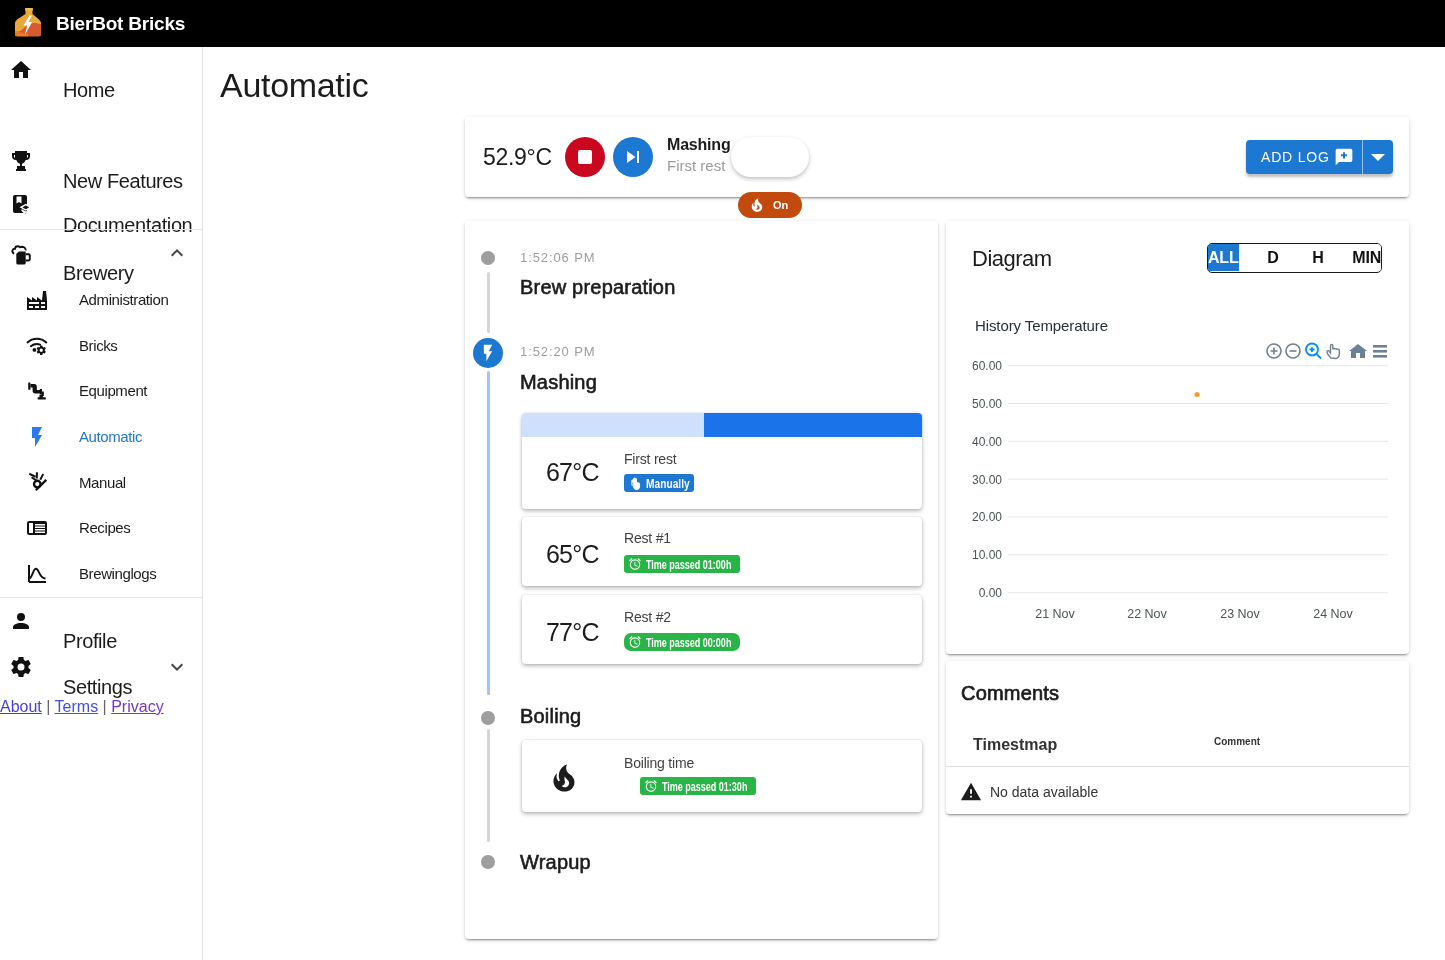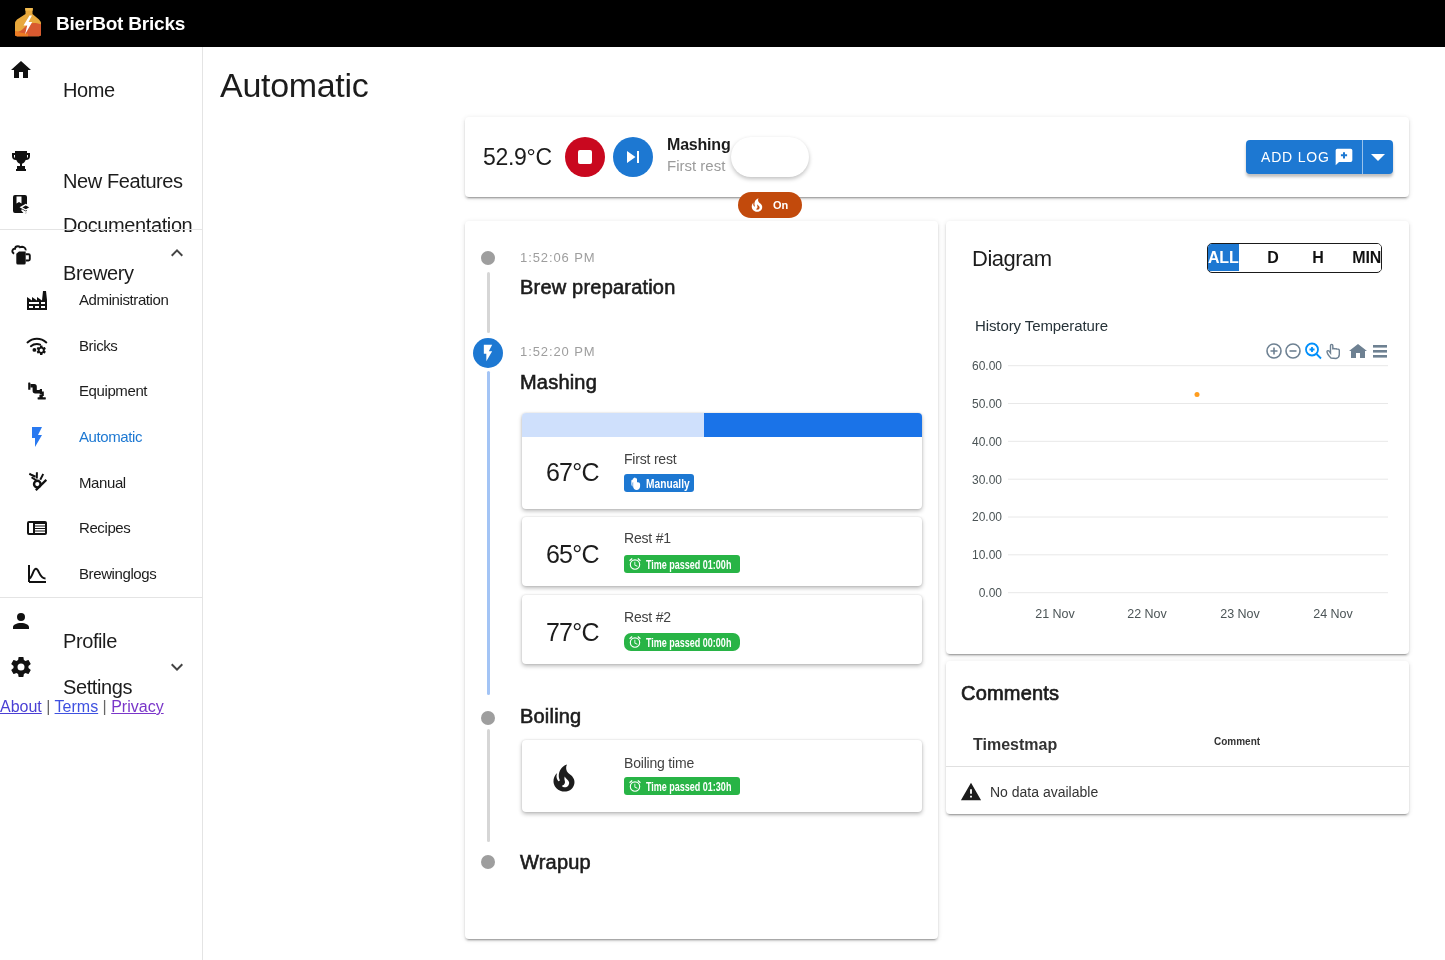--- a/index.html
+++ b/index.html
@@ -280,21 +280,21 @@
 
     <div class="tdot" style="top:490px"></div>
     <div class="tline" style="top:508px; height:113px;"></div>
     <div class="thead" style="top:484px">Boiling</div>
 
     <div class="step" style="top:519px; height:72px;">
       <svg style="position:absolute;left:24px;top:20px" width="36" height="36" viewBox="0 0 24 24">
           <path fill="#1c1c1c" d="M17.66,11.2C17.43,10.9 17.15,10.64 16.89,10.38C16.22,9.78 15.46,9.35 14.82,8.72C13.33,7.26 13,4.85 13.95,3C13,3.23 12.17,3.75 11.46,4.32C8.87,6.4 7.85,10.07 9.07,13.22C9.11,13.32 9.15,13.42 9.15,13.55C9.15,13.77 9,13.97 8.8,14.05C8.57,14.15 8.33,14.09 8.14,13.93C8.08,13.88 8.04,13.83 8,13.76C6.87,12.33 6.69,10.28 7.45,8.64C5.78,10 4.87,12.3 5,14.47C5.06,14.97 5.12,15.47 5.29,15.97C5.43,16.57 5.7,17.17 6,17.7C7.08,19.43 8.95,20.67 10.96,20.92C13.1,21.19 15.39,20.8 17.03,19.32C18.86,17.66 19.5,15 18.56,12.72L18.43,12.46C18.22,12 17.66,11.2 17.66,11.2M14.5,17.5C14.22,17.74 13.76,18 13.4,18.1C12.28,18.5 11.16,17.94 10.5,17.28C11.69,17 12.4,16.12 12.61,15.23C12.78,14.43 12.46,13.77 12.33,13C12.21,12.26 12.23,11.63 12.5,10.94C12.69,11.32 12.89,11.7 13.13,12C13.9,13 15.11,13.44 15.37,14.8C15.41,14.94 15.43,15.08 15.43,15.23C15.46,16.05 15.1,16.95 14.5,17.5Z"></path>
         </svg>
       <div class="sName" style="top:15px">Boiling time</div>
-      <div class="gchip" style="top:37px; width:116px;">
+      <div class="gchip" style="top:37px; width:116px;margin-left:16px;">
         <svg class="alarm" style="position:absolute;left:4px;top:2px" width="14" height="14" viewBox="0 0 24 24">
             <path fill="#fff" d="M12,20A7,7 0 0,1 5,13A7,7 0 0,1 12,6A7,7 0 0,1 19,13A7,7 0 0,1 12,20M12,4A9,9 0 0,0 3,13A9,9 0 0,0 12,22A9,9 0 0,0 21,13A9,9 0 0,0 12,4M12.5,8H11V14L15.75,16.85L16.5,15.62L12.5,13.25V8M7.88,3.39L6.6,1.86L2,5.71L3.29,7.24L7.88,3.39M22,5.72L17.4,1.86L16.11,3.39L20.71,7.25L22,5.72Z"></path>
           </svg>
         <div class="t">Time passed 01:30h</div>
       </div>
     </div>
 
     <div class="tdot" style="top:634px"></div>
     <div class="thead" style="top:630px">Wrapup</div>
   </div>

